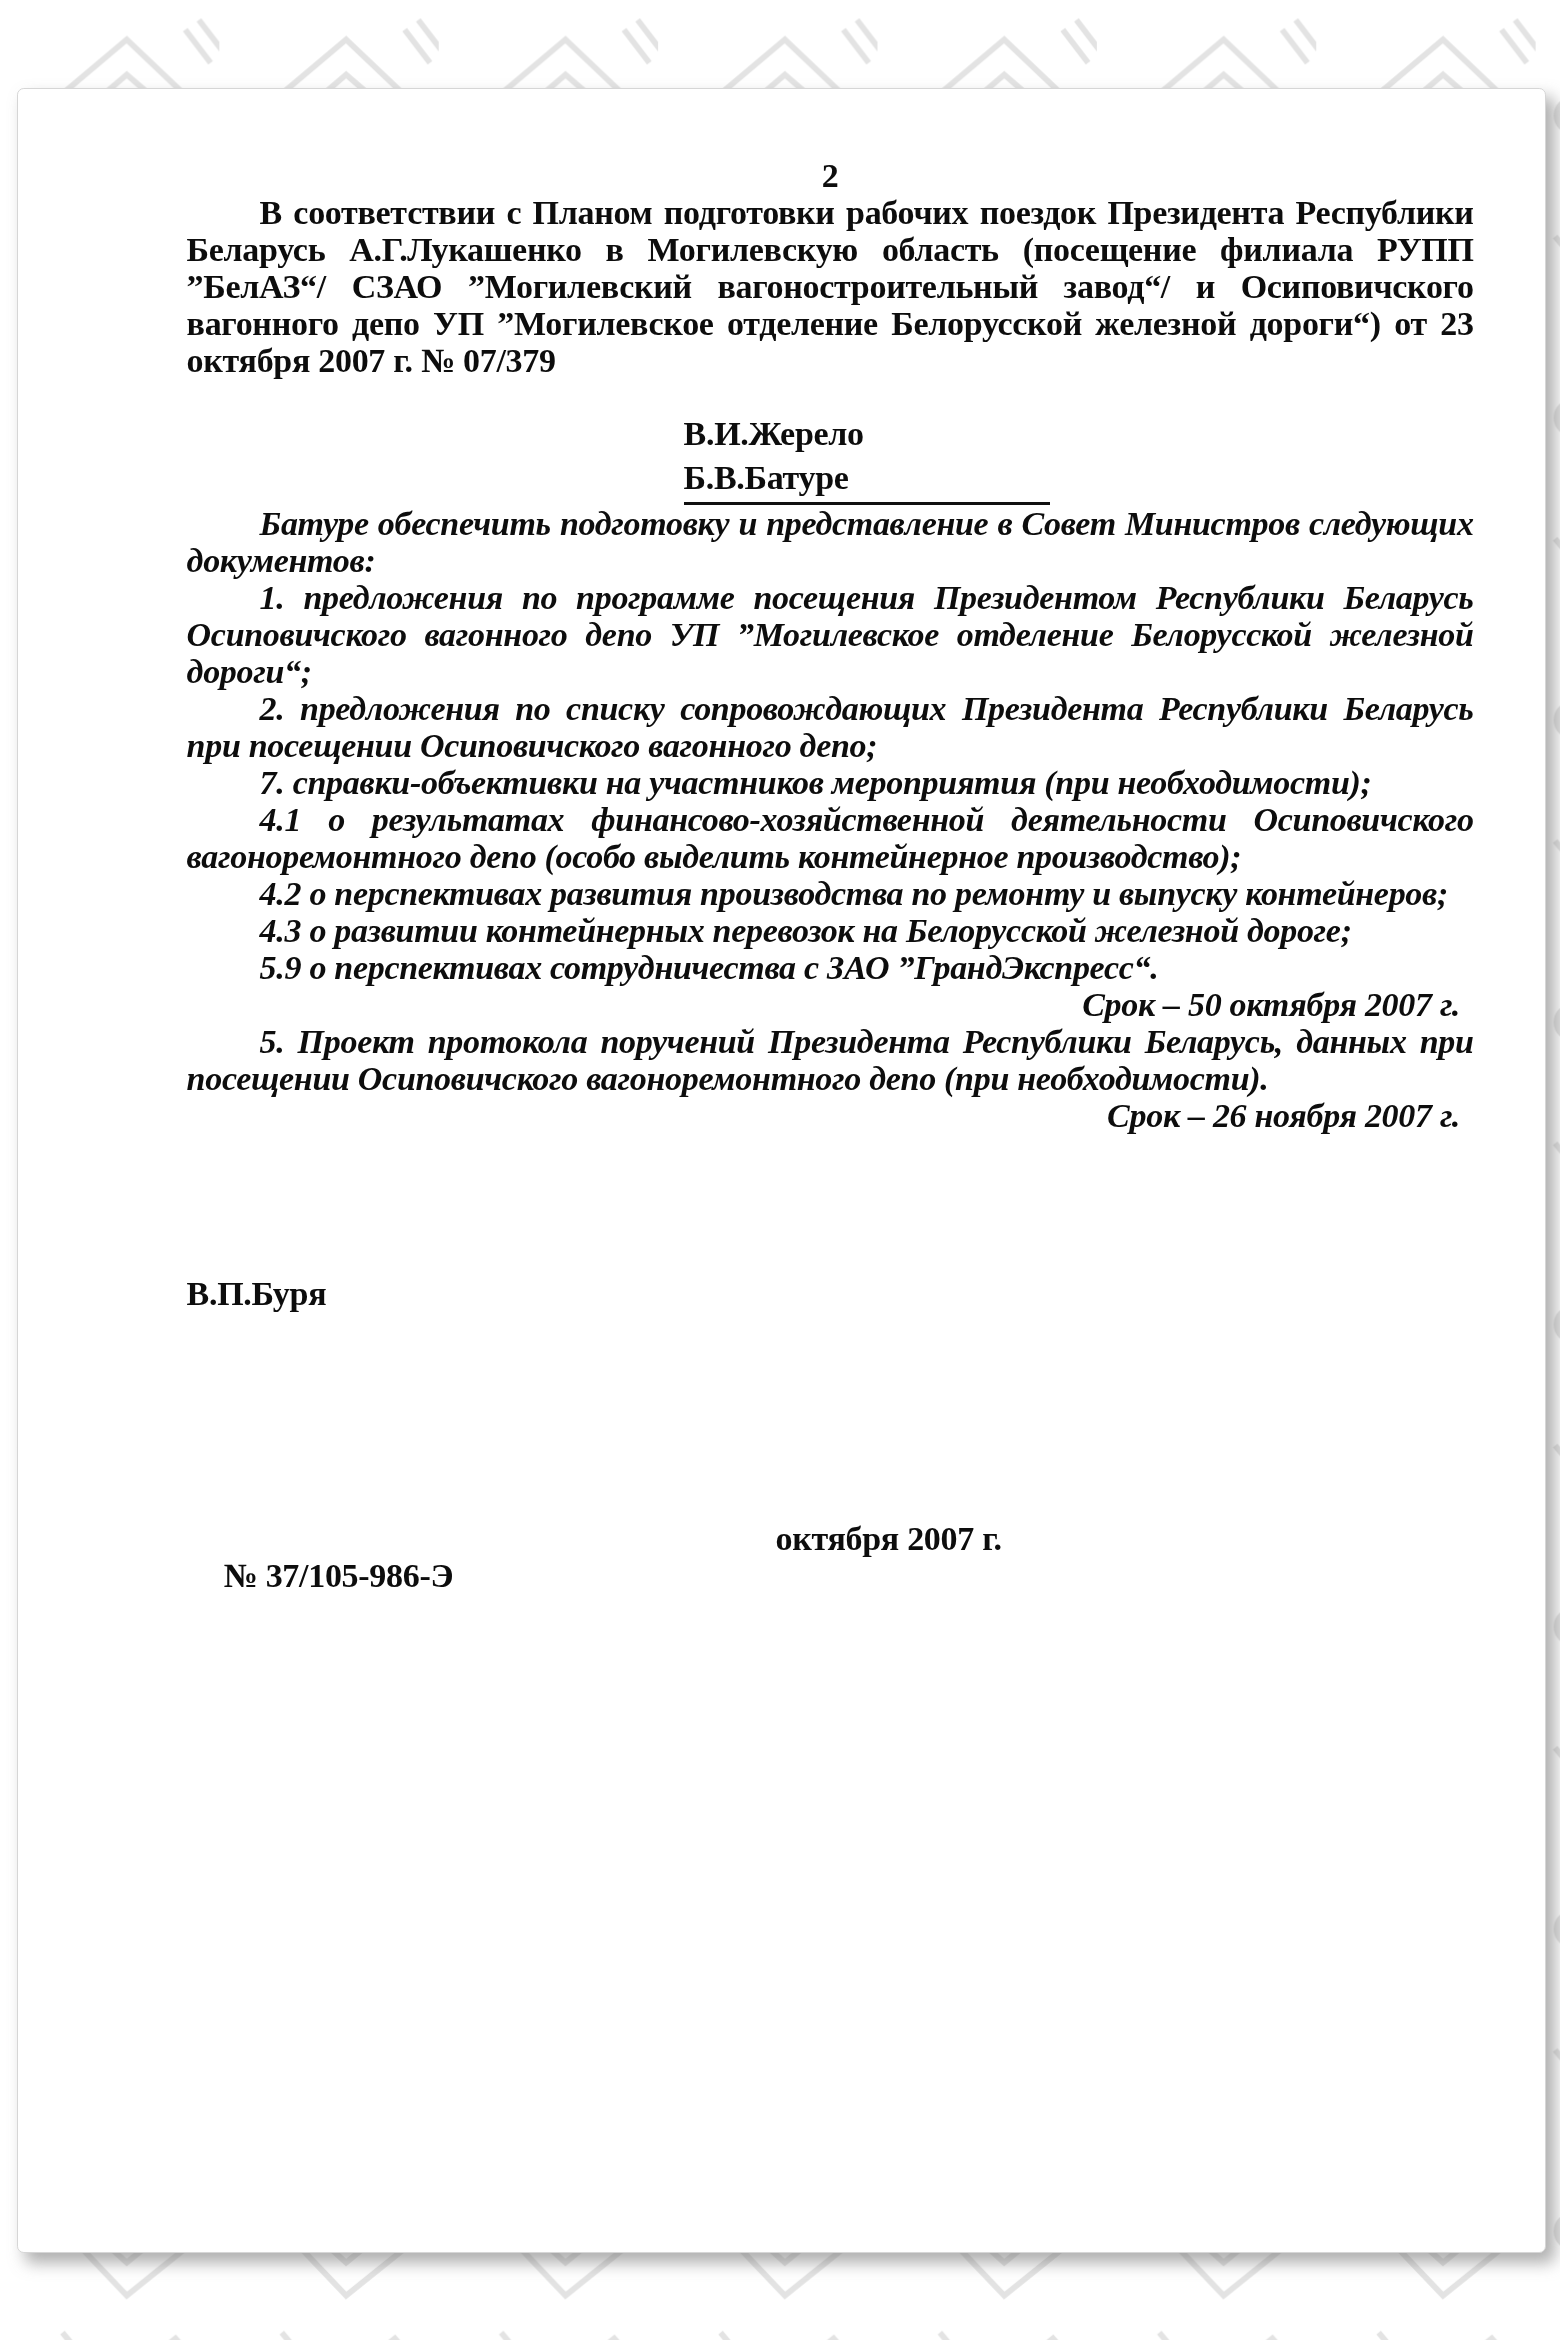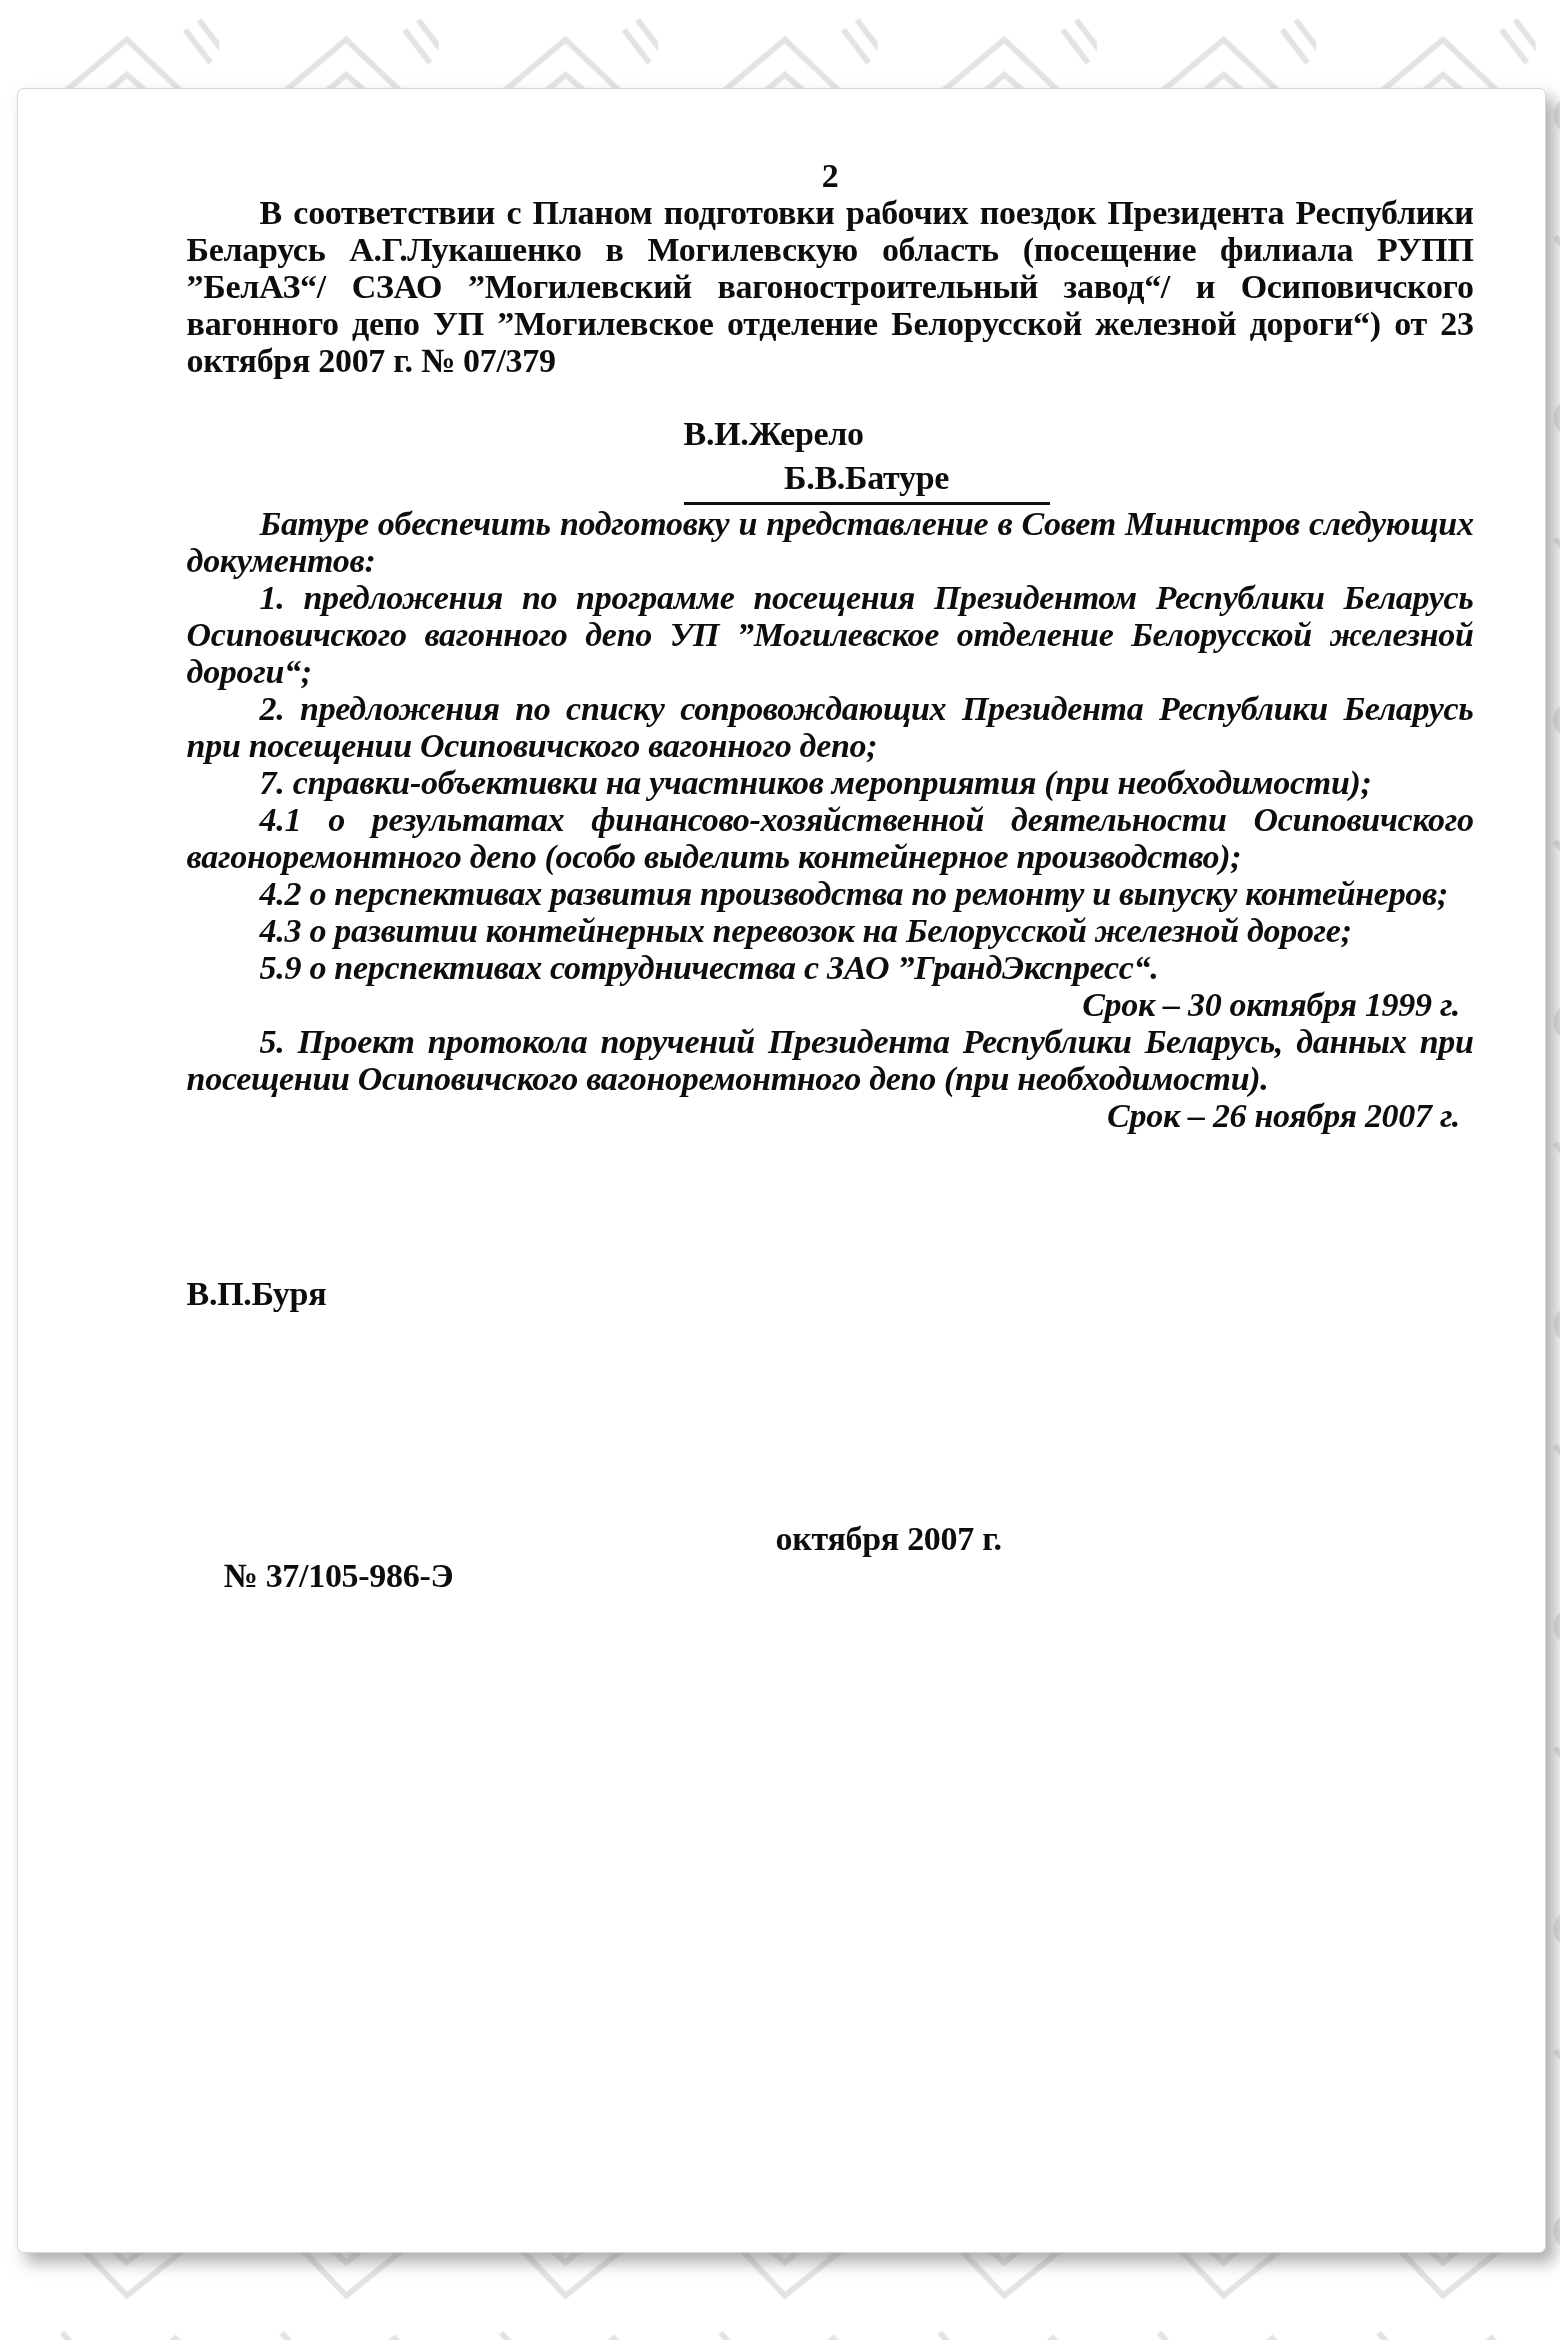--- a/index.html
+++ b/index.html
@@ -18,21 +18,21 @@
   }
   .content{
     position:absolute;left:169px;top:0;width:1287px;
     font-weight:bold;font-size:34px;line-height:37px;color:#0d0d0d;
     letter-spacing:-0.3px;
   }
   .pagenum{margin-top:68px;text-align:center;}
   p.doc{margin:0;text-align:justify;text-indent:73px;}
   .intro{margin-top:152px;}
   .names{margin-top:33px;margin-left:497px;line-height:44px;}
-  .uline{display:inline-block;min-width:366px;border-bottom:3.9px solid #101010;padding-bottom:2px;text-align:center;}
+  .uline{display:inline-block;min-width:366px;border-bottom:3.9px solid #101010;padding-bottom:2px;}
   .it{font-style:italic;}
   .lead{margin-top:15.6px;}
   .srok{margin:0;text-align:right;padding-right:13.7px;}
   .gap-before{margin-top:21.5px;}
   .sign{margin-top:141px;text-align:left;padding-right:32px;}
   .footer{margin-top:208px;}
   .footer .date{padding-left:117px;text-align:center;}
   .footer .num{padding-left:37px;}
 </style>
 </head>
@@ -70,21 +70,21 @@
 
     <p class="doc it lead">Батуре обеспечить подготовку и представление в Совет Министров следующих документов:</p>
     <p class="doc it">1. предложения по программе посещения Президентом Республики Беларусь Осиповичского вагонного депо УП ”Могилевское отделение Белорусской железной дороги“;</p>
     <p class="doc it">2. предложения по списку сопровождающих Президента Республики Беларусь при посещении Осиповичского вагонного депо;</p>
     <p class="doc it">7. справки-объективки на участников мероприятия (при необходимости);</p>
     <p class="doc it">4.1 о результатах финансово-хозяйственной деятельности Осиповичского вагоноремонтного депо (особо выделить контейнерное производство);</p>
     <p class="doc it">4.2 о перспективах развития производства по ремонту и выпуску контейнеров;</p>
     <p class="doc it">4.3 о развитии контейнерных перевозок на Белорусской железной дороге;</p>
     <p class="doc it">5.9 о перспективах сотрудничества с ЗАО ”ГрандЭкспресс“.</p>
 
-    <div class="srok it">Срок – 30 октября 1999 г.</div>
+    <div class="srok it">Срок – 50 октября 2007 г.</div>
 
     <p class="doc it gap-before">5. Проект протокола поручений Президента Республики Беларусь, данных при посещении Осиповичского вагоноремонтного депо (при необходимости).</p>
 
     <div class="srok it">Срок – 26 ноября 2007 г.</div>
 
     <div class="sign">В.П.Буря</div>
 
     <div class="footer">
       <div class="date">октября 2007 г.</div>
       <div class="num">№ 37/105-986-Э</div>

